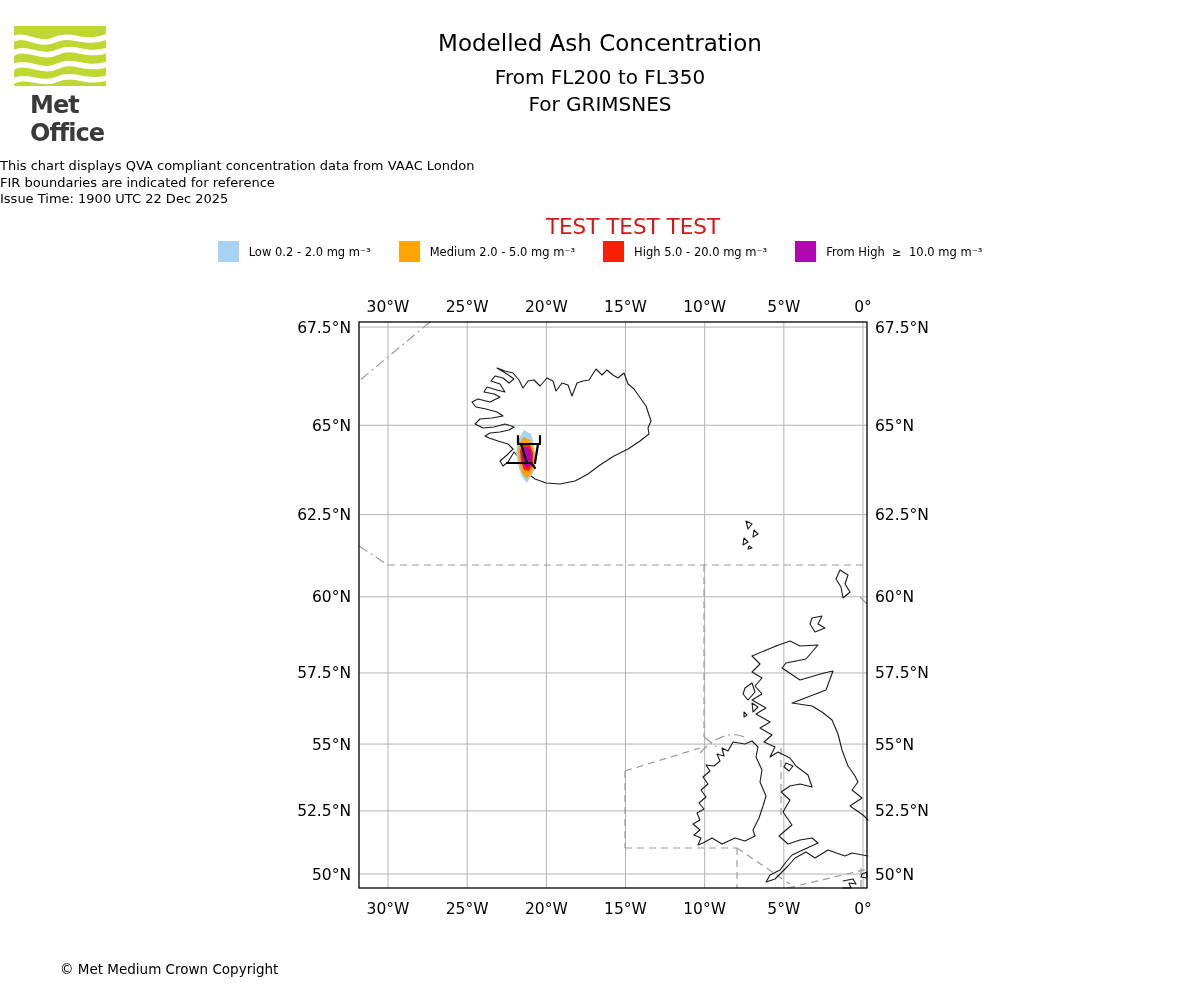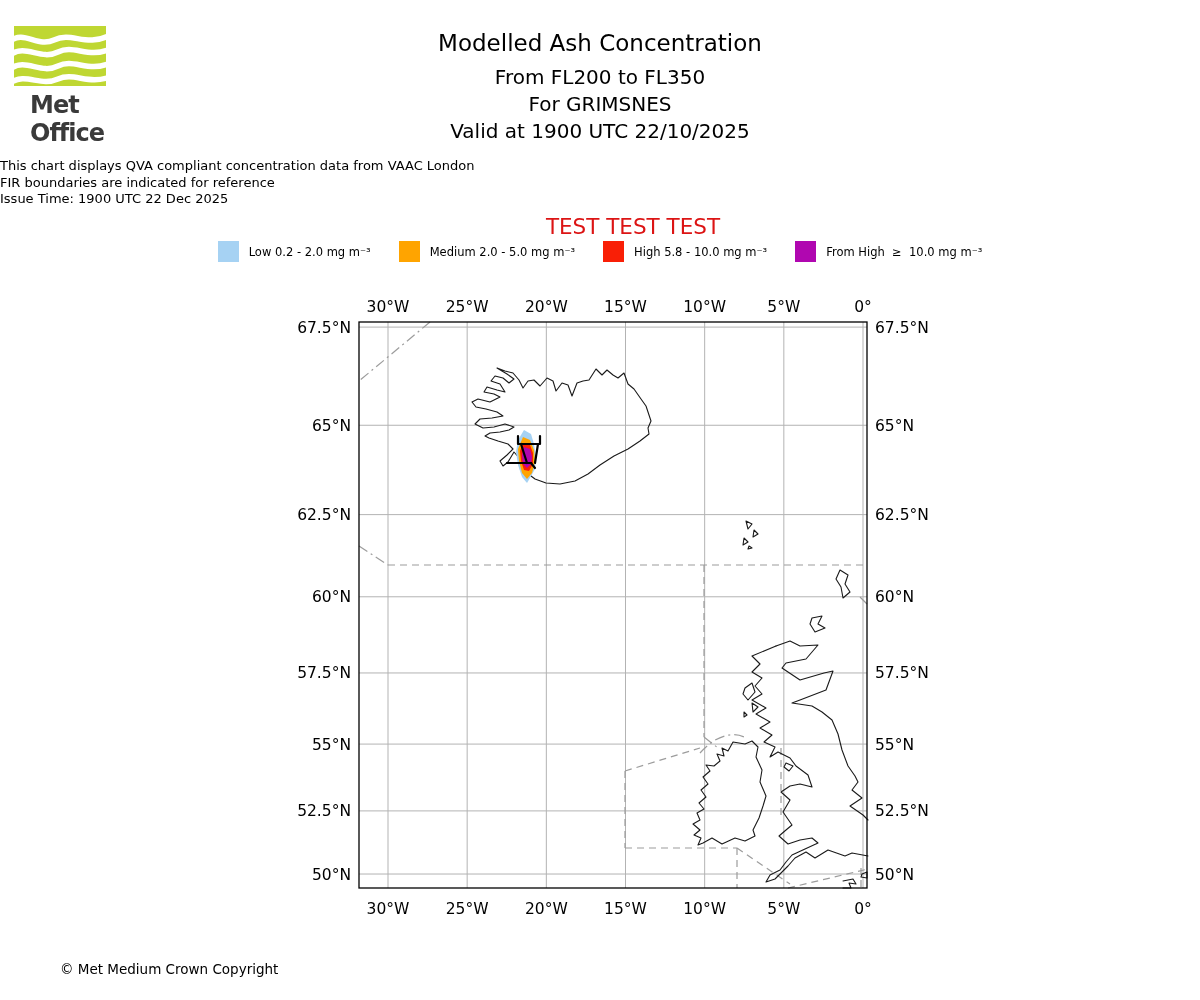--- a/index.html
+++ b/index.html
@@ -52,21 +52,20 @@
         <path d="M-4,57 C12,46 26,61 44,53 C60,46 74,59 96,51"></path>
       </g>
     </svg>
     <div class="logo-text">Met Office</div>
   </div>
 
   <div class="titles">
     <div class="main-title">Modelled Ash Concentration</div>
     <div class="sub-line">From FL200 to FL350</div>
     <div class="sub-line">For GRIMSNES</div>
-    <div class="sub-line">Valid at 1900 UTC 22/10/2025</div>
   </div>
 
   <div class="info">
     <div>This chart displays QVA compliant concentration data from VAAC London</div>
     <div>FIR boundaries are indicated for reference</div>
     <div>Issue Time: 1900 UTC 22 Dec 2025</div>
   </div>
 
   <div class="test-banner" id="test-banner" style="color: rgb(220, 20, 20); padding-left: 33px;">TEST TEST TEST</div>
 
@@ -74,21 +73,21 @@
     <div class="legend-item">
       <span class="swatch" style="background: rgb(166, 210, 243);"></span>
       <span class="legend-label">Low 0.2 - 2.0 mg m⁻³</span>
     </div>
     <div class="legend-item">
       <span class="swatch" style="background: rgb(255, 164, 0);"></span>
       <span class="legend-label">Medium 2.0 - 5.0 mg m⁻³</span>
     </div>
     <div class="legend-item">
       <span class="swatch" style="background: rgb(249, 31, 6);"></span>
-      <span class="legend-label">High 5.8 - 10.0 mg m⁻³</span>
+      <span class="legend-label">High 5.0 - 20.0 mg m⁻³</span>
     </div>
     <div class="legend-item">
       <span class="swatch" style="background: rgb(176, 7, 176);"></span>
       <span class="legend-label">From High  ≥  10.0 mg m⁻³</span>
     </div>
   </div>
 
   <svg class="map" width="1200" height="1000" viewBox="0 0 1200 1000">
 
     <g id="grid-layer">

